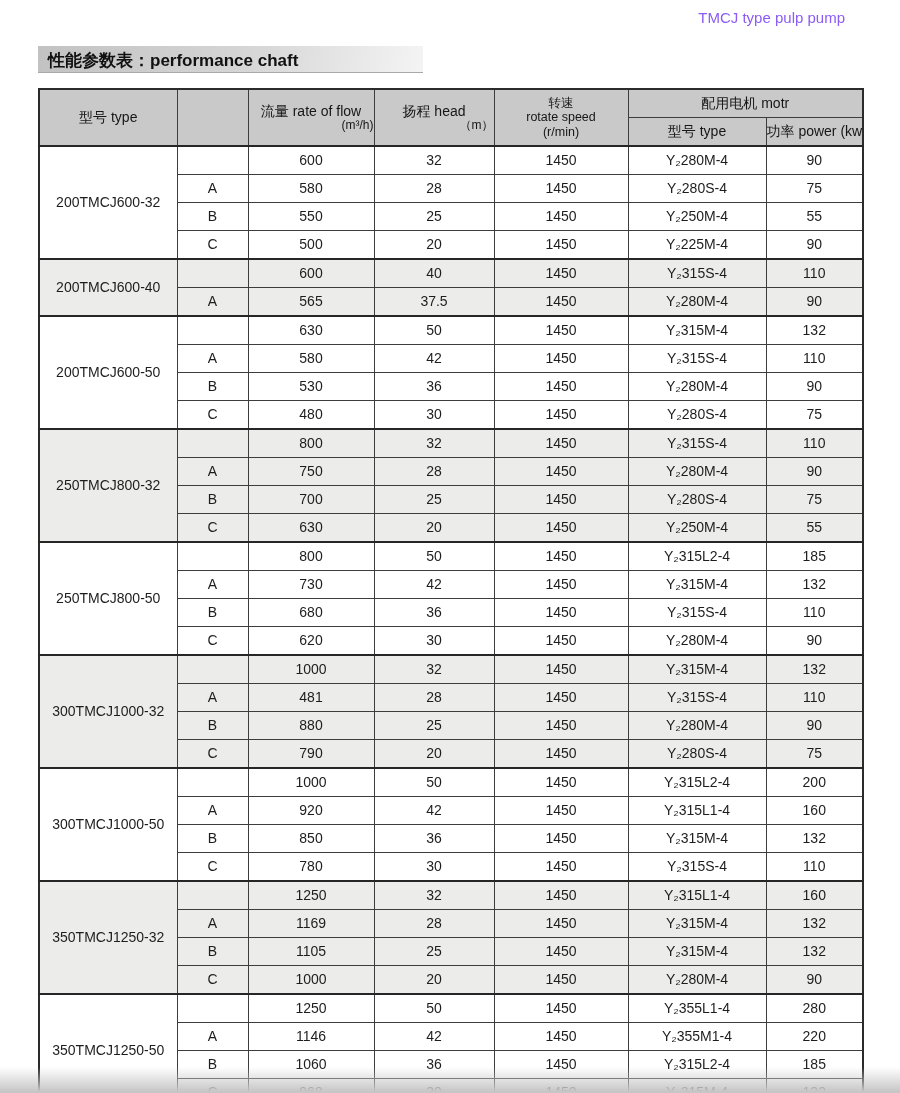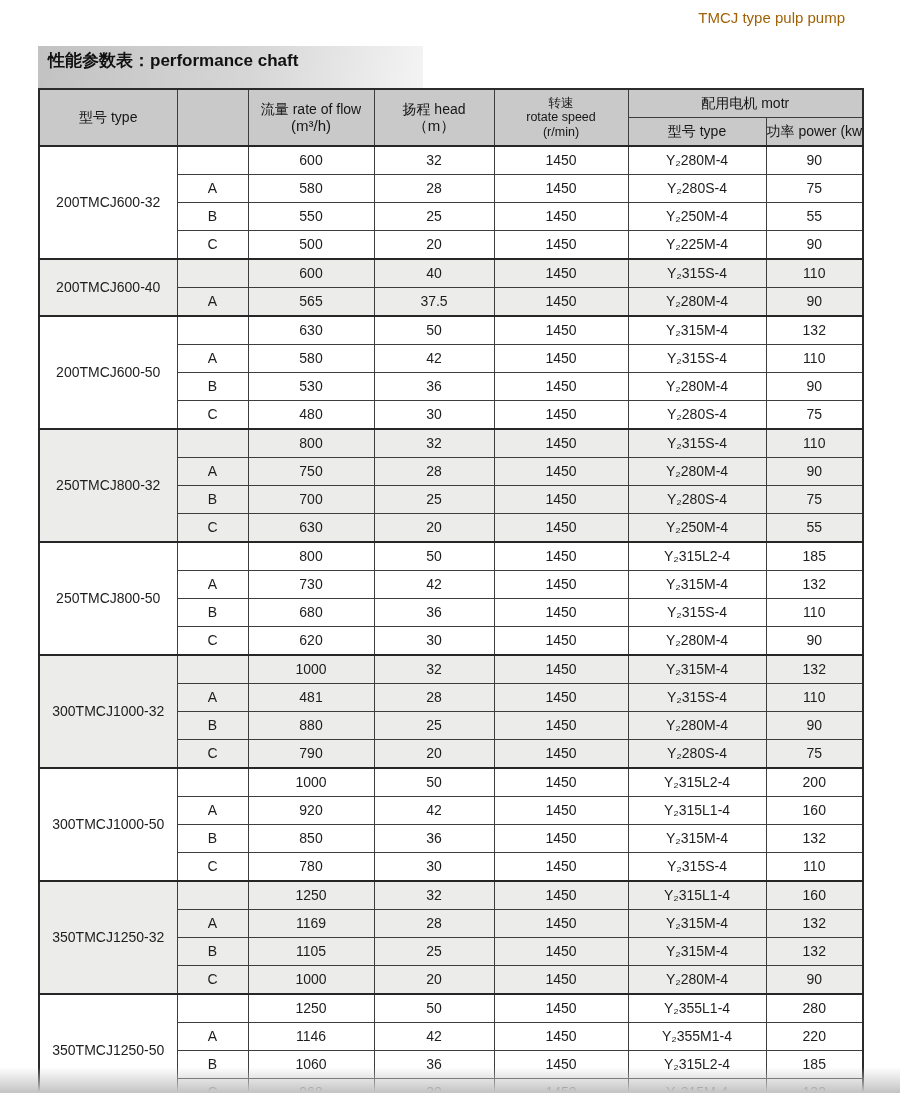--- a/index.html
+++ b/index.html
@@ -3,41 +3,41 @@
 <meta charset="utf-8">
 <style>
   html,body{margin:0;padding:0;}
   body{
     width:900px;height:1093px;position:relative;background:#fff;
     font-family:"Liberation Sans","DejaVu Sans",sans-serif;color:#1d1d1d;
     overflow:hidden;
   }
   .title-block{position:absolute;top:6px;right:55px;text-align:right;}
   .title-zh{font-size:24px;font-weight:bold;letter-spacing:1px;color:#111;}
-  .title-en{font-size:15px;margin-top:3px;color:#a16207;}
+  .title-en{font-size:15px;margin-top:3px;color:#8b5cf6;}
   .section-strip{
-    position:absolute;top:46px;left:38px;width:385px;height:43px;
+    position:absolute;top:46px;left:38px;width:385px;height:27px;
     background:linear-gradient(100deg,#c2c2c2 0%,#d6d6d6 55%,#f4f4f4 100%);
     border-bottom:1px solid #a8a8a8;
     line-height:29px;font-size:17px;font-weight:bold;color:#111;
     padding-left:10px;box-sizing:border-box;white-space:nowrap;
   }
   .spec-table-wrap{position:absolute;top:88px;left:38px;}
   table.spec{
     border-collapse:collapse;table-layout:fixed;width:824px;
     border:2.5px solid #2b2b2b;
   }
   table.spec th,table.spec td{
     border:1.4px solid #3d3d3d;
     text-align:center;vertical-align:middle;
     font-size:14px;padding:0;height:27px;line-height:1.15;
     overflow:hidden;white-space:nowrap;
   }
   table.spec thead th{background:#c9c9c9;font-weight:normal;color:#161616;}
-  .hdr-sub{font-size:15px;}
+  .hdr-sub{font-size:12px;text-align:right;}
   .hdr-small{font-size:12.5px;}
   tr.alt td{background:#ececeb;}
   tr.gs td{border-top:2.2px solid #262626;}
   td.model-cell{font-size:14px;background:inherit;margin-top:20px;}
   tr.alt td.model-cell{background:#ececeb;}
   .bottom-fade{
     position:absolute;left:0;bottom:0;width:900px;height:26px;
     background:linear-gradient(to bottom,rgba(200,200,200,0),#c6c6c6 95%);
   }
 </style>

